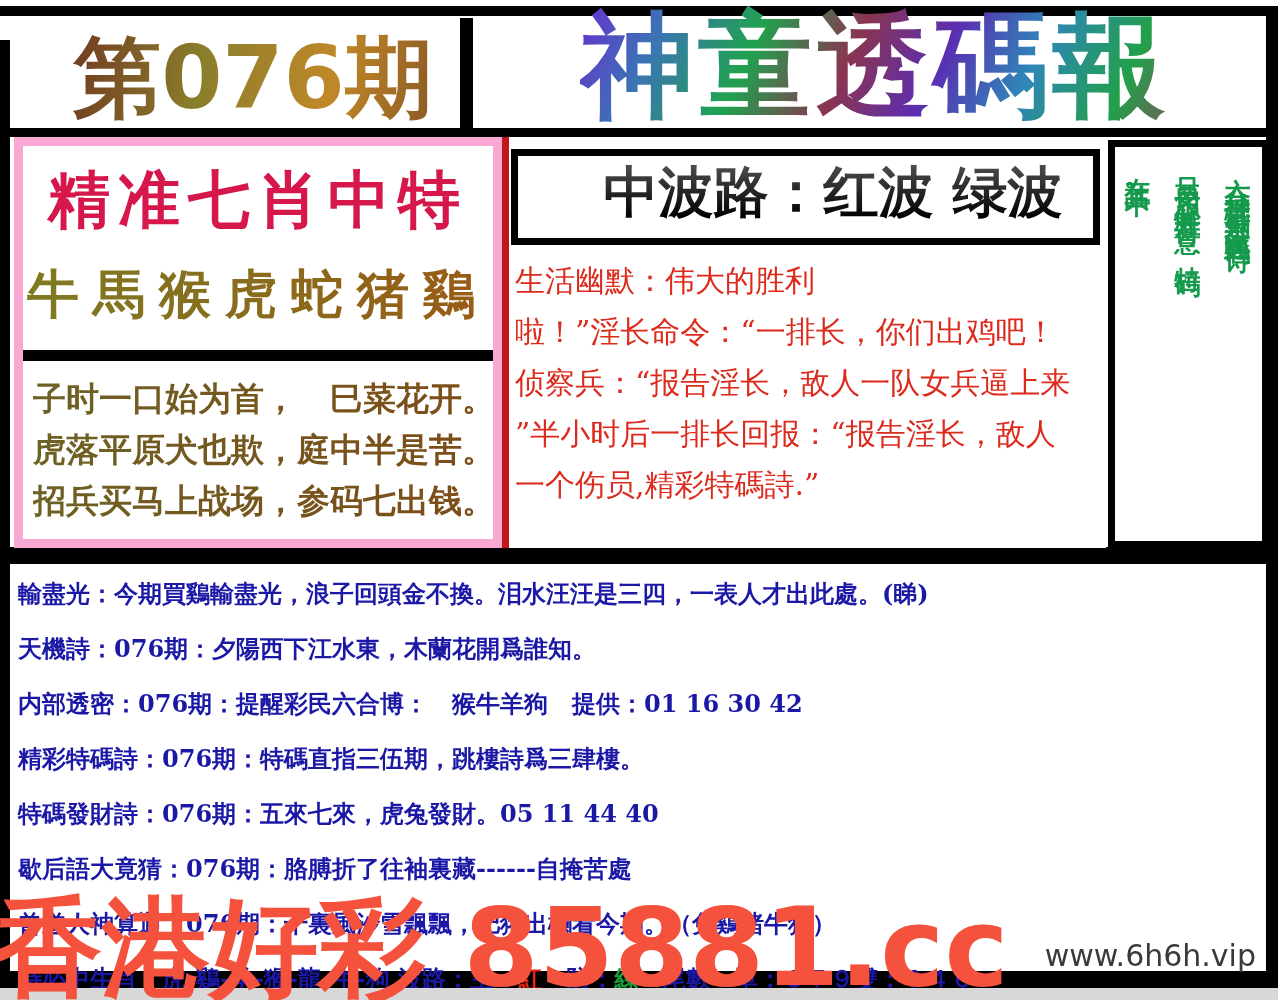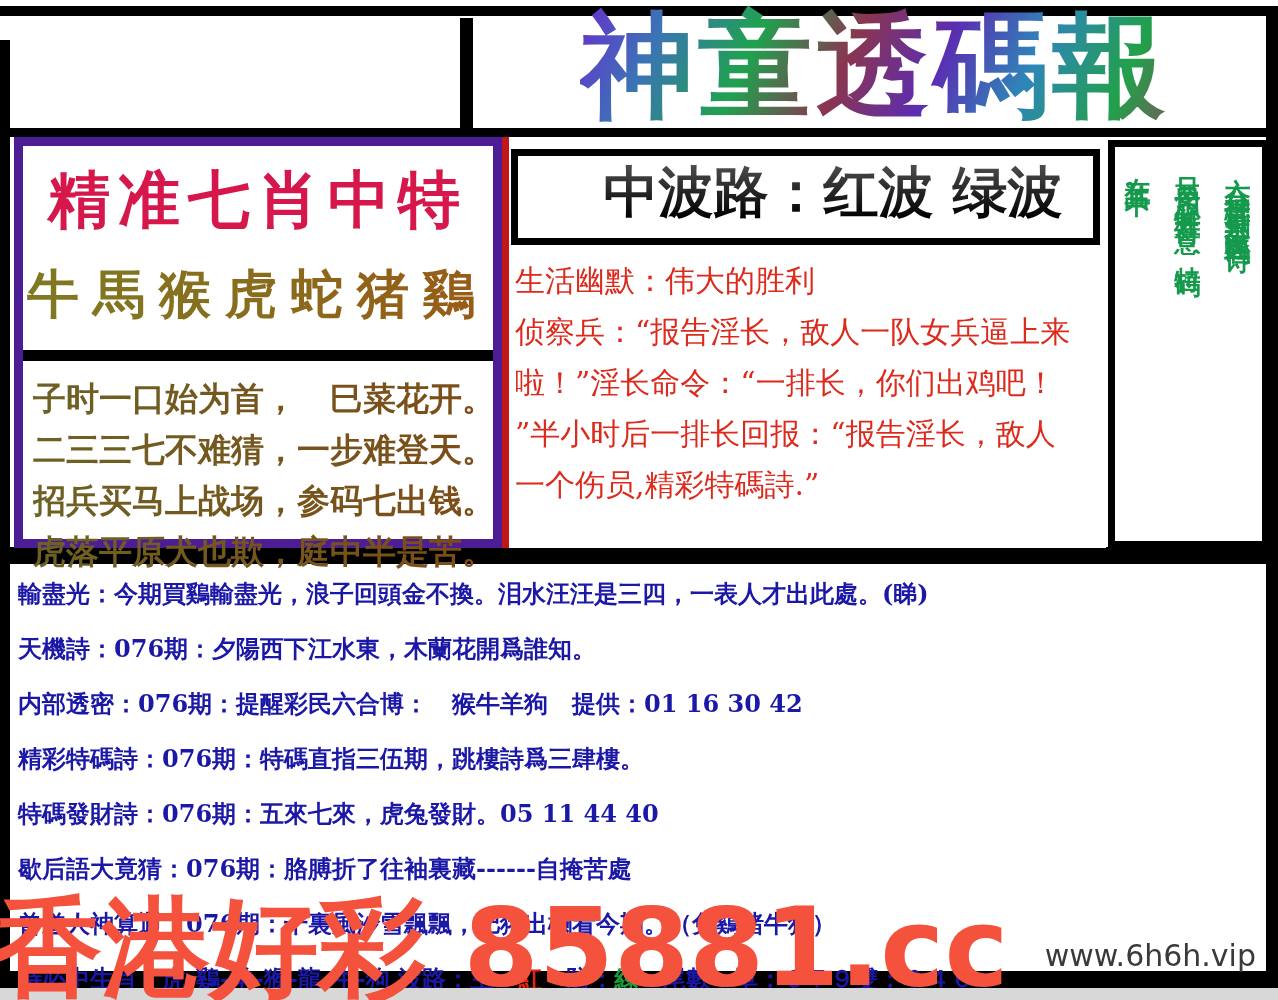--- a/index.html
+++ b/index.html
@@ -17,21 +17,21 @@
   }
   .masthead{
     position:absolute;left:580px;top:0px;width:716px;height:132px;
     font-size:114px;font-weight:bold;text-align:left;line-height:132px;letter-spacing:4px;
     background:linear-gradient(115deg,#6a2bd0 0%,#3b74b5 12%,#1fa24e 25%,#8a3550 38%,#5b2db2 50%,#2e86b8 62%,#22a04a 75%,#9c3a60 88%,#5a2fb0 100%);
     -webkit-background-clip:text;background-clip:text;color:transparent;white-space:nowrap;
   }
   
   .left-panel{
     position:absolute;left:14px;top:137px;width:488px;height:411px;
-    border:9px solid #4c1d95;box-sizing:border-box;background:#fff;
+    border:9px solid #f9a8d4;box-sizing:border-box;background:#fff;
   }
   .lp-heading{
     margin-top:12px;text-align:center;font-size:62px;font-weight:bold;
     color:#d6174b;letter-spacing:8px;white-space:nowrap;
   }
   .lp-zodiac{
     margin-top:18px;text-align:center;font-size:52px;font-weight:bold;letter-spacing:14px;
     background:linear-gradient(90deg,#7f7a22 0%,#8a6a1c 55%,#9a5a15 100%);
     -webkit-background-clip:text;background-clip:text;color:transparent;white-space:nowrap;
   }
@@ -98,43 +98,43 @@
 <div id="canvas">
 
   <div class="bar" style="left:0;top:6px;width:1278px;height:10px;"></div>
   <div class="bar" style="left:0;top:40px;width:10px;height:948px;"></div>
   <div class="bar" style="left:1266px;top:6px;width:12px;height:982px;"></div>
   <div class="bar" style="left:0;top:971px;width:1278px;height:17px;"></div>
   <div class="bar" style="left:0;top:128px;width:1278px;height:9px;"></div>
   <div class="bar" style="left:460px;top:18px;width:13px;height:110px;"></div>
   <div class="bar" style="left:0;top:547px;width:1278px;height:17px;"></div>
 
+  <div class="issue">第076期</div>
   <div class="masthead">神童透碼報</div>
 
   <div class="left-panel">
     <div class="lp-heading">精准七肖中特</div>
     <div class="lp-zodiac">牛馬猴虎蛇猪鷄</div>
     <div class="lp-divider"></div>
     <div class="lp-poems">
       <div class="poem-line">子时一口始为首，　巳菜花开。</div>
-      <div class="poem-line">二三三七不难猜，一步难登天。</div>
+      <div class="poem-line">虎落平原犬也欺，庭中半是苦。</div>
       <div class="poem-line">招兵买马上战场，参码七出钱。</div>
-      <div class="poem-line">虎落平原犬也欺，庭中半是苦。</div>
     </div>
   </div>
 
   <div class="mid-panel">
     <div class="mid-header">
       <span class="flip">必</span>
         <span>中波路：红波 绿波</span>
     </div>
     <div class="mid-humor">
       <div class="humor-line">生活幽默：伟大的胜利</div>
+      <div class="humor-line">啦！”淫长命令：“一排长，你们出鸡吧！</div>
       <div class="humor-line">侦察兵：“报告淫长，敌人一队女兵逼上来</div>
-      <div class="humor-line">啦！”淫长命令：“一排长，你们出鸡吧！</div>
       <div class="humor-line">”半小时后一排长回报：“报告淫长，敌人</div>
       <div class="humor-line">一个伤员,精彩特碼詩.”</div>
     </div>
   </div>
 
   <div class="right-panel">
     <div class="rp-inner">
       <div class="rp-col">六合神童特别奉献透码诗</div>
       <div class="rp-col">只要用心解开诗意，特码</div>
       <div class="rp-col">在其中。</div>

